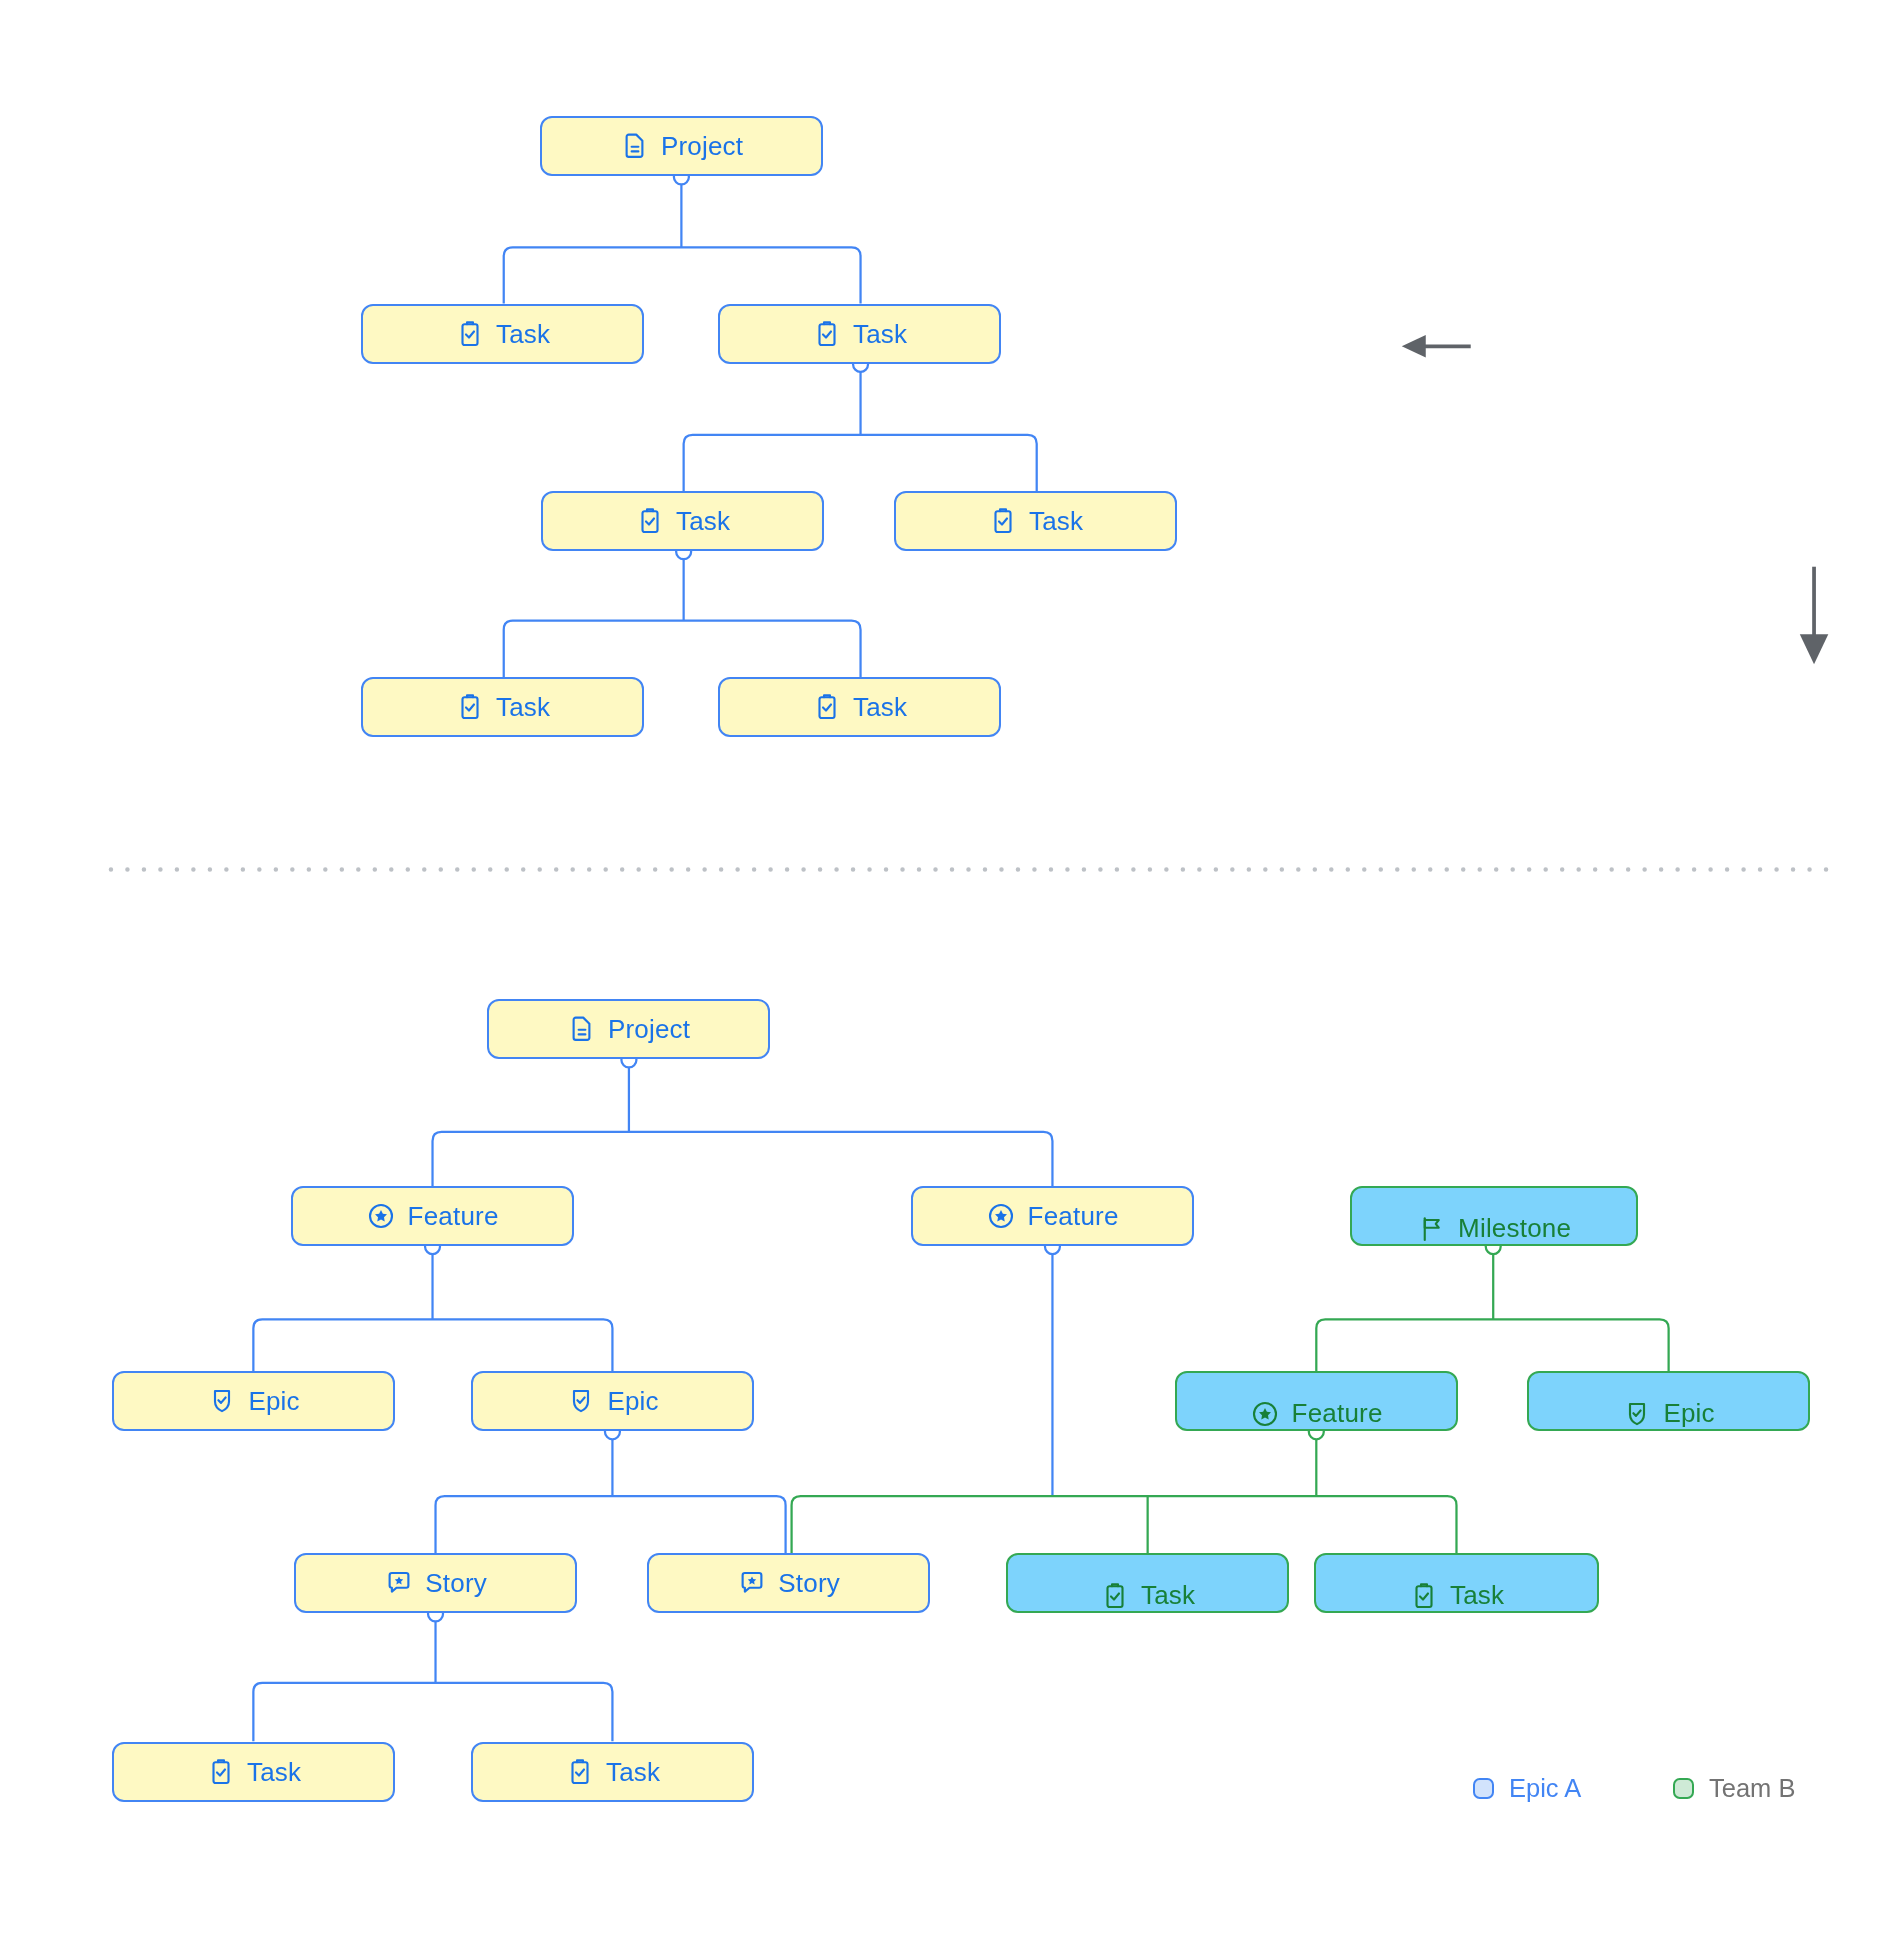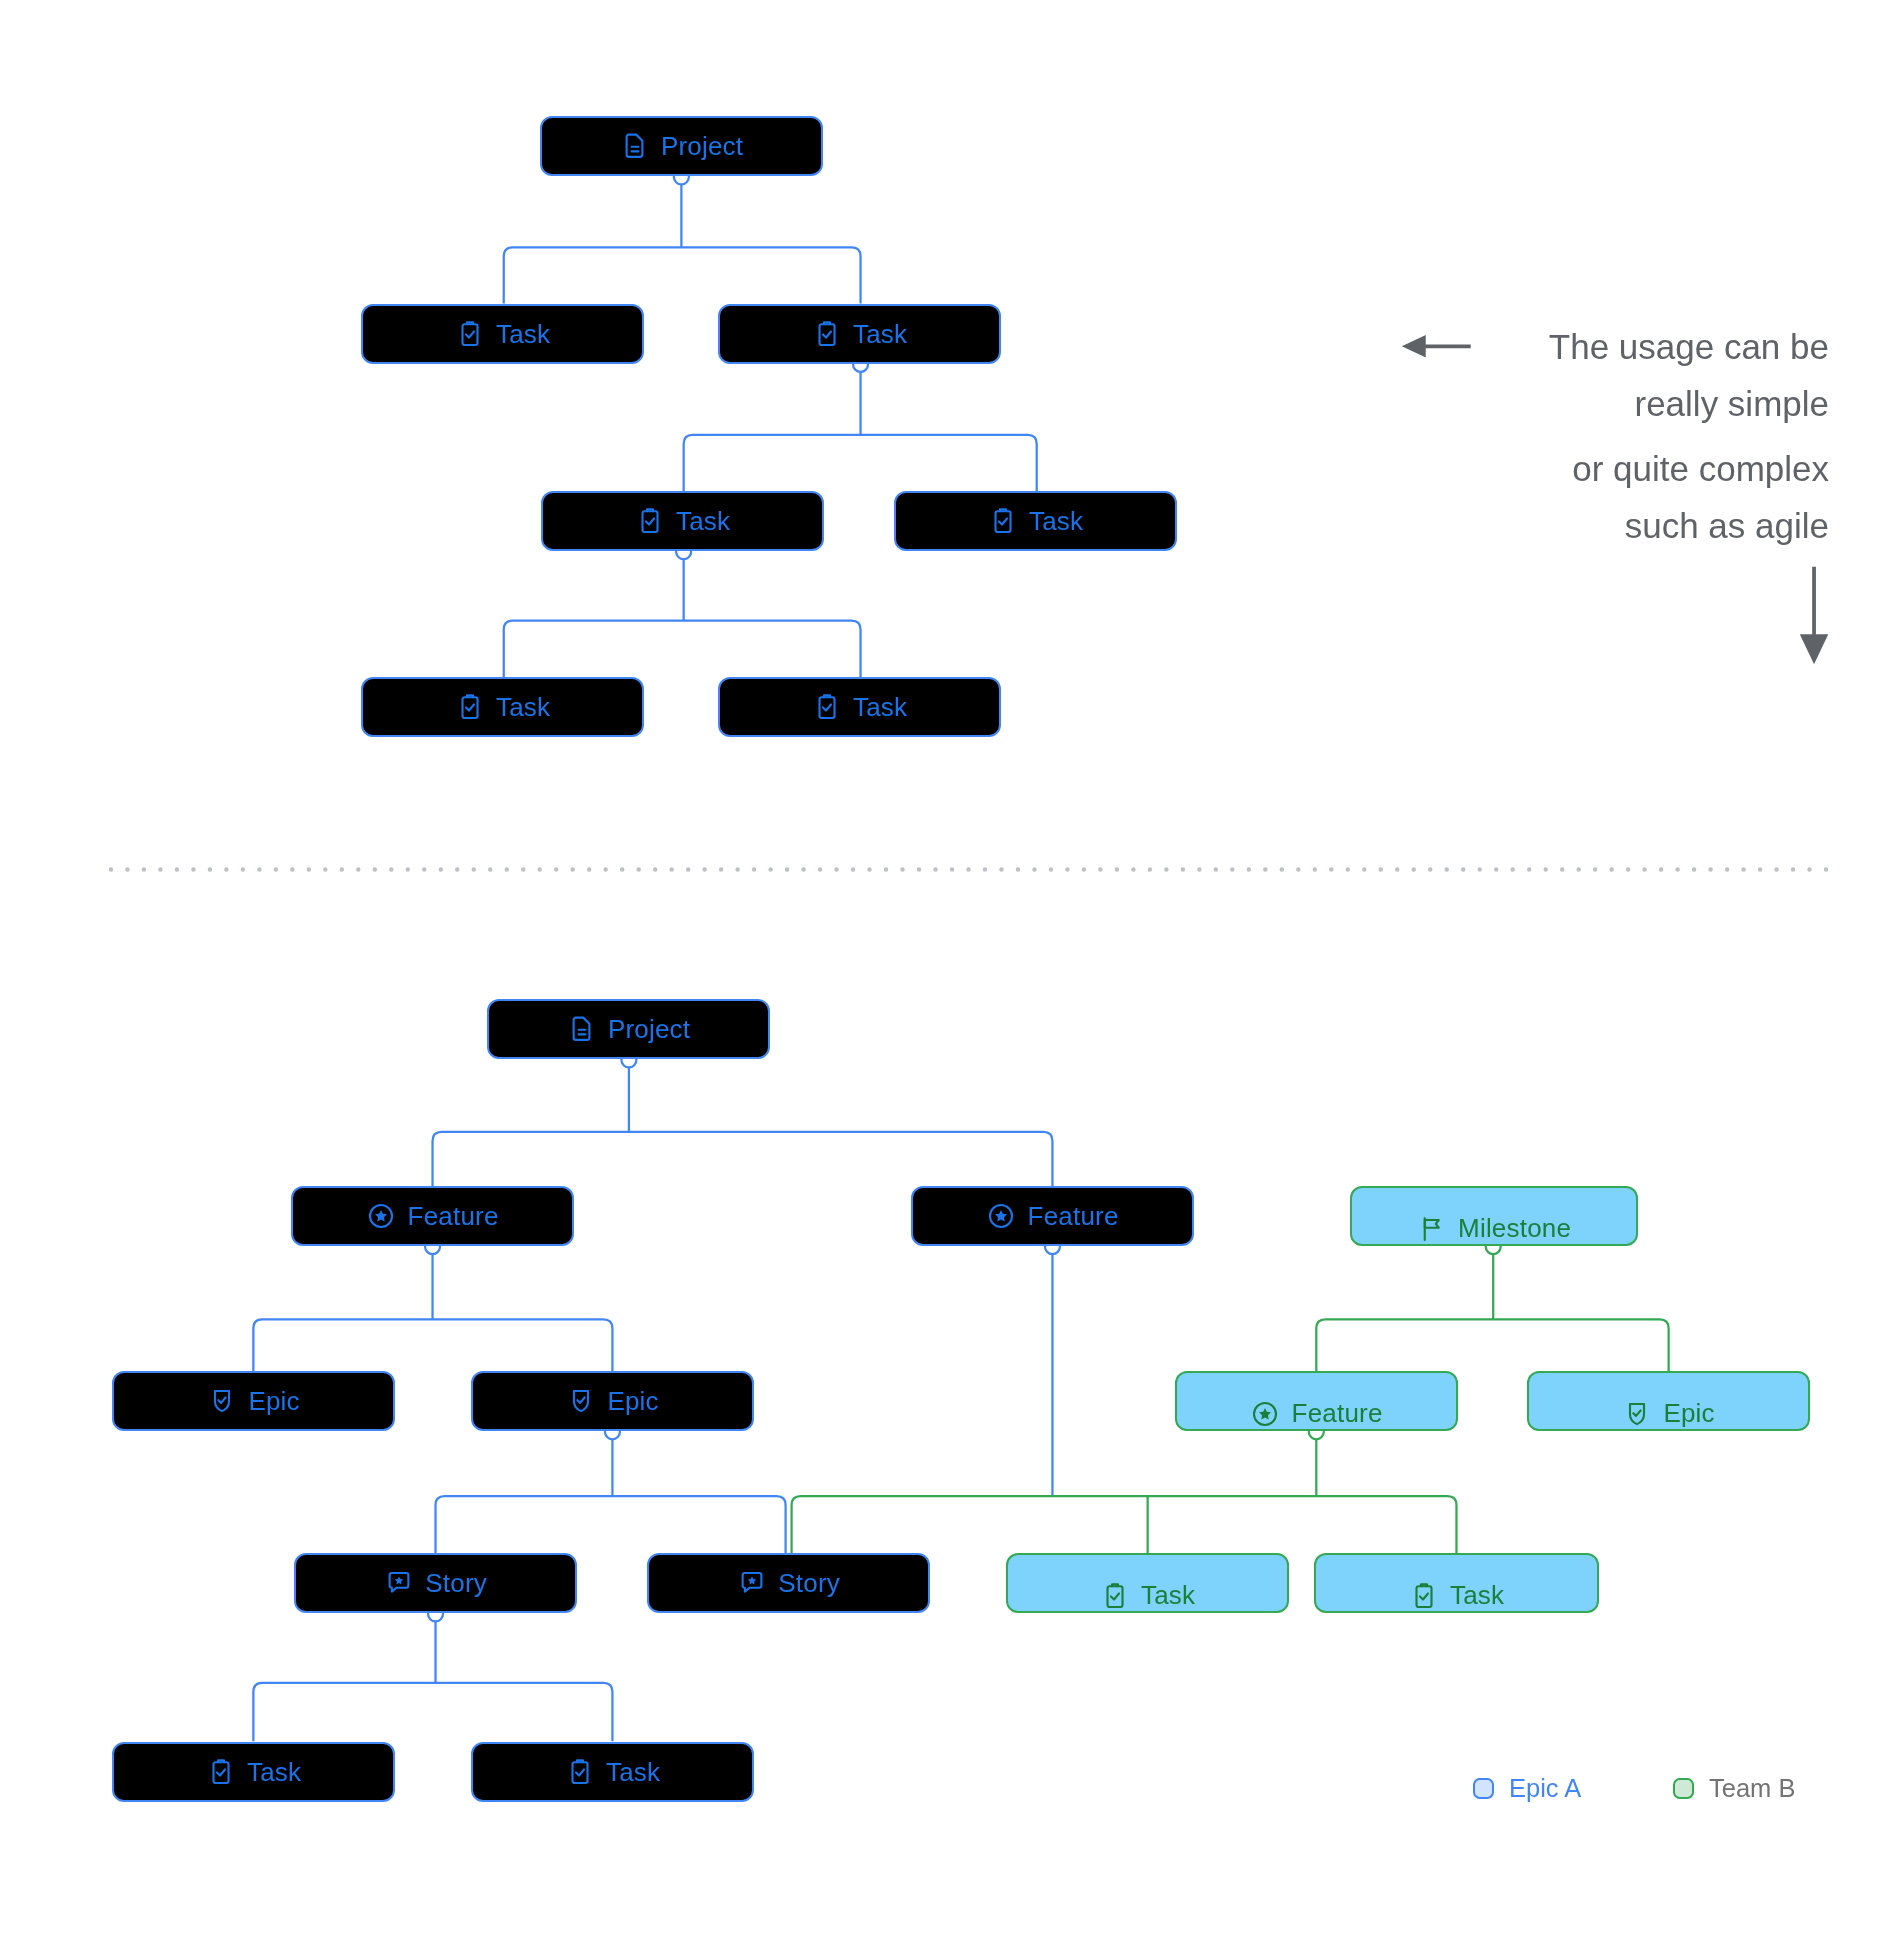--- a/index.html
+++ b/index.html
@@ -7,21 +7,21 @@
     position:relative;width:1898px;height:1955px;background:#ffffff;overflow:hidden;
     font-family:"Liberation Sans","DejaVu Sans",sans-serif;
   }
   svg.overlay{position:absolute;left:0;top:0;}
   .node{
     position:absolute;width:283px;height:60px;box-sizing:border-box;
     border:2.2px solid;border-radius:12px;
     display:flex;align-items:center;justify-content:center;gap:11.2px;
     font-size:26px;font-weight:500;letter-spacing:0.2px;
   }
-  .node.blue{background:#000000;border-color:#4285f4;color:#1a73e8;}
+  .node.blue{background:#fef9c3;border-color:#4285f4;color:#1a73e8;}
   .node.green{background:#7dd3fc;border-color:#34a853;color:#188038;align-items:flex-end;}
   .node svg{width:30px;height:30px;flex:0 0 auto;}
   .annotation{
     position:absolute;top:318px;right:69px;text-align:right;
     color:#5f6368;font-size:35px;line-height:57px;font-weight:400;
   }
   .annotation p{margin:0;}
   .annotation p + p{margin-top:7.5px;}
   .legend-item{
     position:absolute;display:flex;align-items:center;gap:15px;
@@ -146,30 +146,20 @@
 
   <div class="node blue" style="left:718px;top:677px;">
     <svg viewBox="0 0 24 24" fill="none" stroke="currentColor" stroke-width="1.7" stroke-linejoin="round" stroke-linecap="round">
       <rect x="6" y="4.2" width="12" height="16.6" rx="1.6"></rect>
       <path d="M9.6 4.2V2.7h4.8v1.5"></path>
       <path d="M8.8 12.4l2.4 2.4 4-4.8"></path>
     </svg>
     <span>Task</span>
   </div>
 
-  <div class="annotation">
-    <p>
-        <span style="display:block">The usage can be</span>
-        <span style="display:block">really simple</span>
-      </p>
-    <p>
-        <span style="display:block">or quite complex</span>
-        <span style="display:block">such as agile</span>
-      </p>
-  </div>
 
   <div class="node blue" style="left:487px;top:999px;">
     <svg viewBox="0 0 24 24" fill="none" stroke="currentColor" stroke-width="1.7" stroke-linejoin="round" stroke-linecap="round">
       <path d="M7 2.9h6l4.9 4.9V19a1.7 1.7 0 0 1-1.7 1.7H7A1.7 1.7 0 0 1 5.3 19V4.6A1.7 1.7 0 0 1 7 2.9z"></path>
       <path d="M9.3 12.6h5.4M9.3 16.3h5.4"></path>
     </svg>
     <span>Project</span>
   </div>
 
   <div class="node blue" style="left:291px;top:1186px;">

